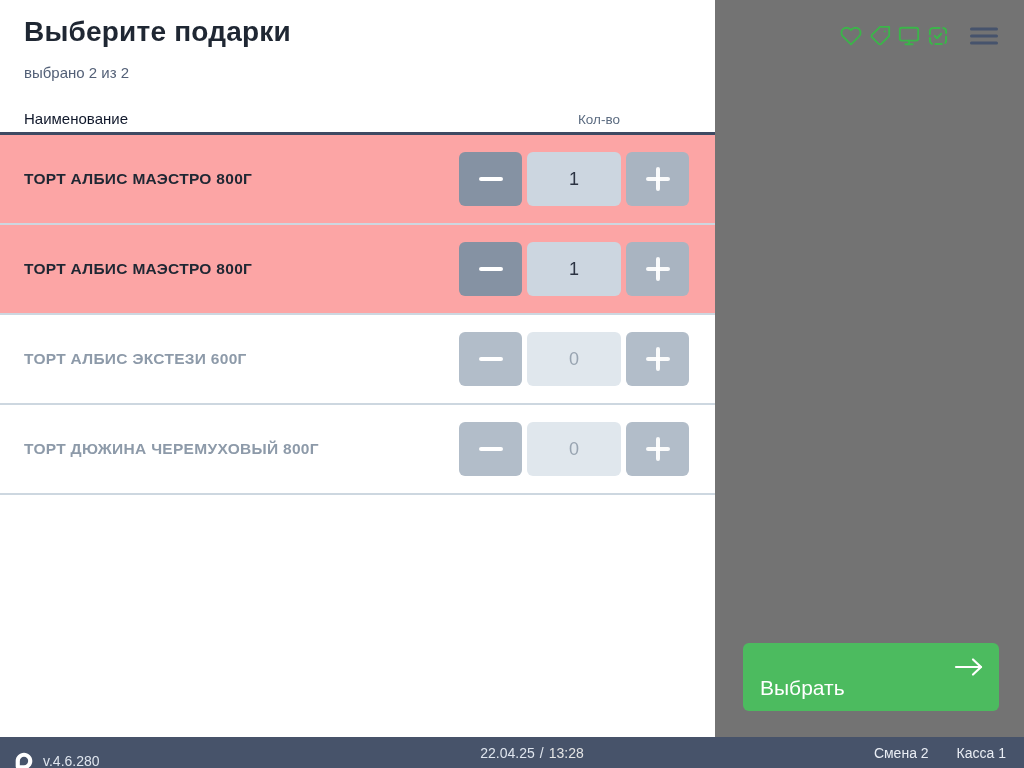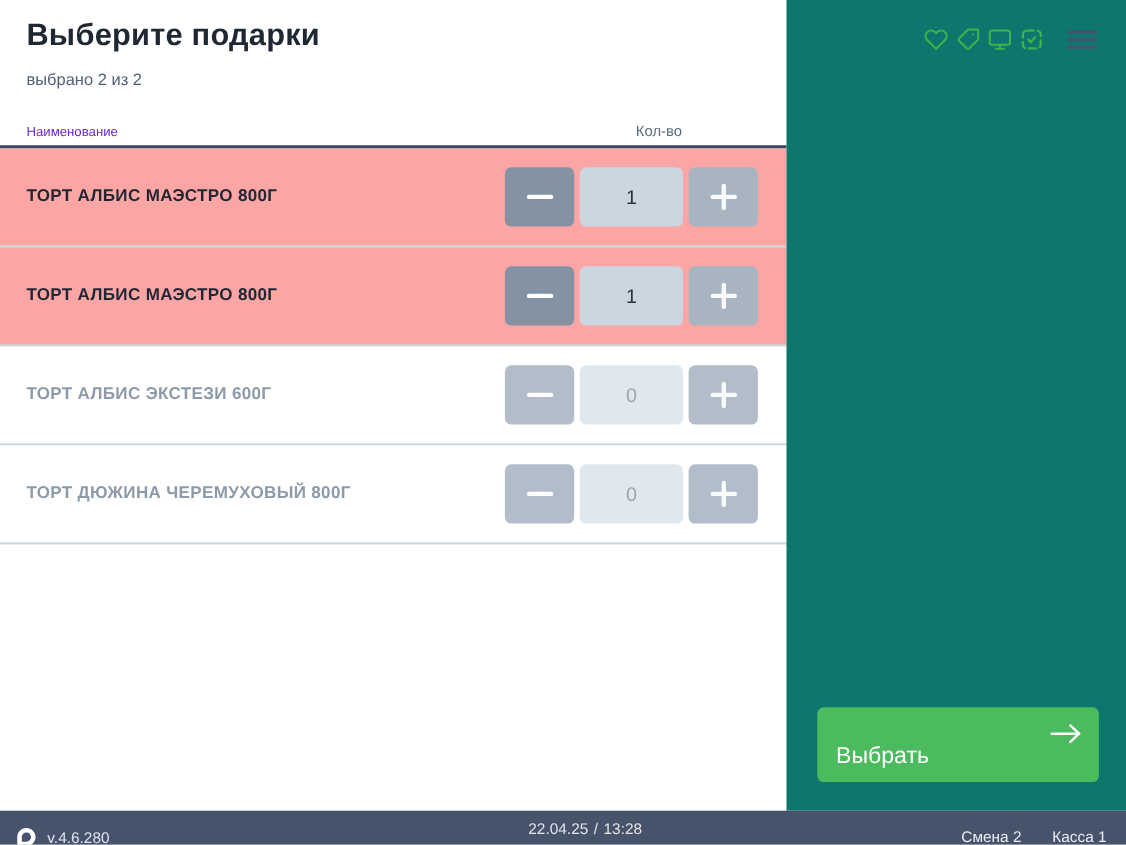--- a/index.html
+++ b/index.html
@@ -9,21 +9,21 @@
     background:#ffffff;
   }
   .app{position:absolute;inset:0;}
 
   
   .main{position:absolute;left:0;top:0;width:715px;height:612px;background:#ffffff;}
   .page-title{position:absolute;left:24px;top:16px;font-size:28px;font-weight:700;color:#1f2733;letter-spacing:.2px;}
   .page-subtitle{position:absolute;left:24px;top:64px;font-size:15px;color:#536077;}
 
   .table-head{position:absolute;left:0;top:102px;width:715px;height:30px;border-bottom:3px solid #3e4a63;}
-  .col-name{position:absolute;left:24px;bottom:5px;font-size:12px;color:#6d28d9;}
+  .col-name{position:absolute;left:24px;bottom:5px;font-size:15px;color:#0f172a;}
   .col-qty{position:absolute;left:557px;bottom:5px;font-size:13.5px;color:#5b6b80;margin-left:21px;}
 
   .rows{position:absolute;left:0;top:135px;width:715px;}
   .row{position:relative;height:88px;border-bottom:2px solid #cdd7e0;background:#ffffff;}
   .row.selected{background:#fca5a5;}
   .row-name{position:absolute;left:24px;top:50%;transform:translateY(-50%);
     font-size:15.5px;font-weight:700;letter-spacing:.3px;color:#8d9aa9;}
   .row.selected .row-name{color:#1f2733;}
 
   .stepper{position:absolute;left:459px;top:50%;transform:translateY(-50%);
@@ -39,39 +39,39 @@
   .row:not(.selected) .qty{background:#e0e7ed;color:#98a4b1;}
 
   .minus-glyph{width:24px;height:4px;background:#ffffff;border-radius:2px;}
   .plus-glyph{position:relative;width:24px;height:24px;}
   .plus-glyph::before{content:"";position:absolute;left:0;top:10px;width:24px;height:4px;
     background:rgba(255,255,255,.93);border-radius:2px;}
   .plus-glyph::after{content:"";position:absolute;left:10px;top:0;width:4px;height:24px;
     background:rgba(255,255,255,.93);border-radius:2px;}
 
   
-  .sidebar{position:absolute;left:715px;top:0;width:309px;height:737px;background:#0f766e;}
+  .sidebar{position:absolute;left:715px;top:0;width:309px;height:737px;background:#737373;}
   .status-icons{position:absolute;top:25px;right:26px;display:flex;align-items:center;gap:7px;}
   .icon-btn{width:22px;height:22px;background:none;border:none;padding:0;cursor:pointer;
     display:flex;align-items:center;justify-content:center;}
   .menu-button{margin-left:14px;width:28px;}
   .select-button{position:absolute;left:28px;right:25px;bottom:26px;height:68px;
     background:#4cbb5f;border:none;border-radius:6px;cursor:pointer;}
   .select-label{position:absolute;left:17px;bottom:11px;font-size:21px;color:#ffffff;}
   .select-arrow{position:absolute;right:14px;top:13px;}
 
   
   .footer{position:absolute;left:0;top:737px;width:1024px;height:31px;background:#47536a;
     color:#e2e8f0;font-size:14px;}
   .footer-left{position:absolute;left:14px;top:0;height:47px;display:flex;align-items:center;gap:9px;}
   .footer-version{color:#dfe5ee;}
   .footer-center{position:absolute;left:50%;top:0;height:31px;transform:translateX(-50%);
     display:flex;align-items:center;gap:5px;color:#dfe5ee;margin-left:20px;}
   .footer-time{font-weight:400;color:#e5e5e5;}
-  .footer-right{position:absolute;right:18px;top:0;height:31px;display:flex;align-items:flex-end;gap:28px;color:#e9edf4;}
+  .footer-right{position:absolute;right:18px;top:0;height:31px;display:flex;align-items:center;gap:28px;color:#e9edf4;}
 </style>
 </head>
 <body>
 
 <div class="app">
 
   <div class="main">
     <div class="page-title">Выберите подарки</div>
     <div class="page-subtitle">выбрано 2 из 2</div>
 

